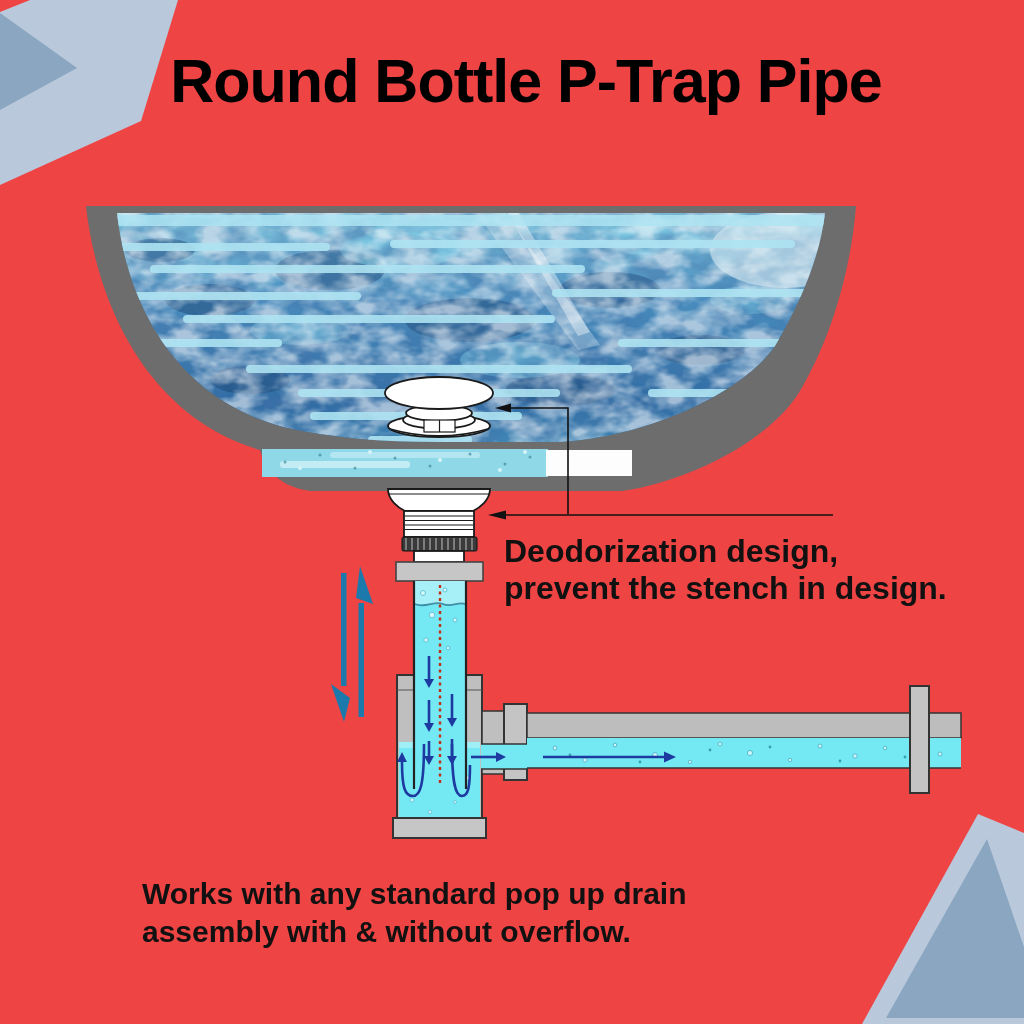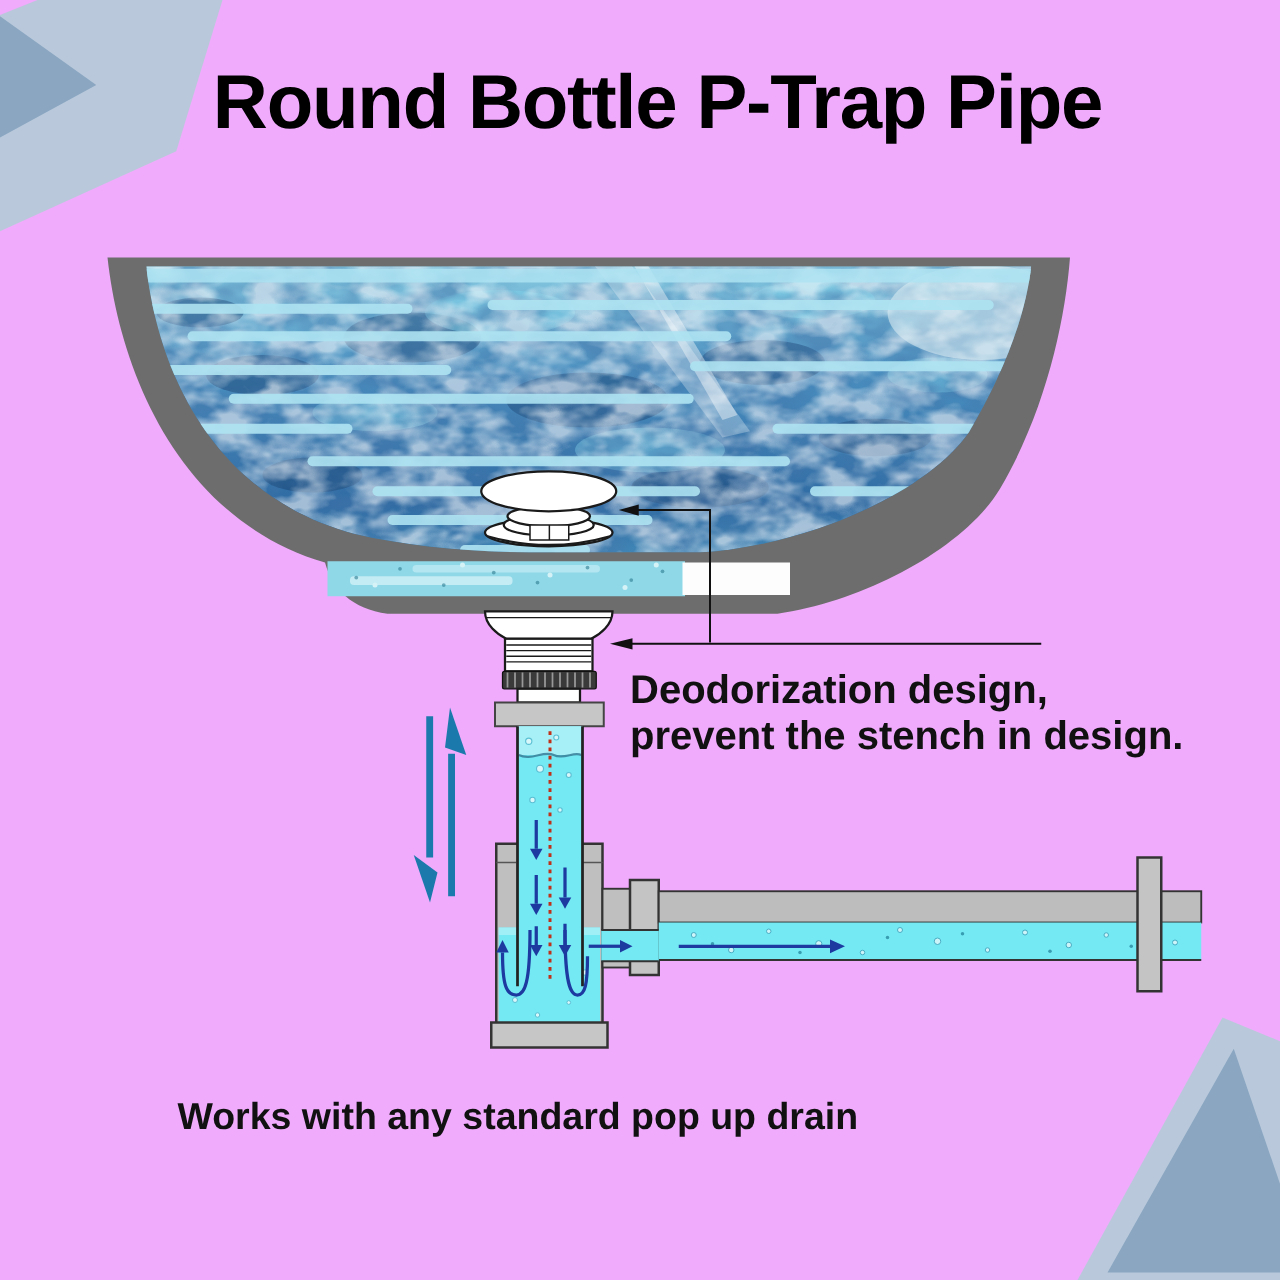--- a/index.html
+++ b/index.html
@@ -1,18 +1,18 @@
 <!DOCTYPE html>
 <html><head>
 <meta charset="utf-8">
 <style>
   html,body{margin:0;padding:0;background:#ffffff;}
   .canvas{
     position:relative;width:1024px;height:1024px;overflow:hidden;
-    background:#f0abfc;font-family:"Liberation Sans",sans-serif;
+    background:#ef4444;font-family:"Liberation Sans",sans-serif;
   }
   .canvas svg{position:absolute;left:0;top:0;}
   .title{
     position:absolute;left:0;top:46px;width:1024px;margin:0;
     text-align:center;font-size:61px;font-weight:700;color:#000;
     letter-spacing:-1px;transform:translateX(14px);
   }
   .caption{position:absolute;font-weight:700;color:#111;white-space:nowrap;}
   .caption-deo{left:504px;top:533px;font-size:32px;line-height:37px;}
   .caption-works{left:142px;top:875px;font-size:30px;line-height:38px;}
@@ -271,15 +271,16 @@
 
 <h1 class="title">Round Bottle P-Trap Pipe</h1>
 
 <div class="caption caption-deo">
   <span>Deodorization design,</span><br>
   <span>prevent the stench in design.</span>
 </div>
 
 <div class="caption caption-works">
   <span>Works with any standard pop up drain</span><br>
+  <span>assembly with &amp; without overflow.</span>
 </div>
 
 </div>
 
 </body></html>

